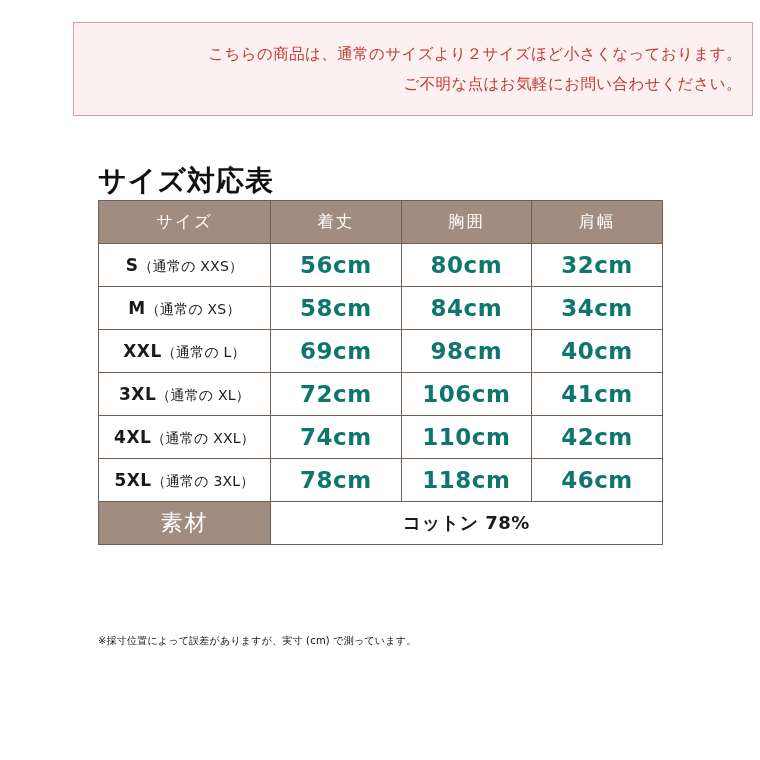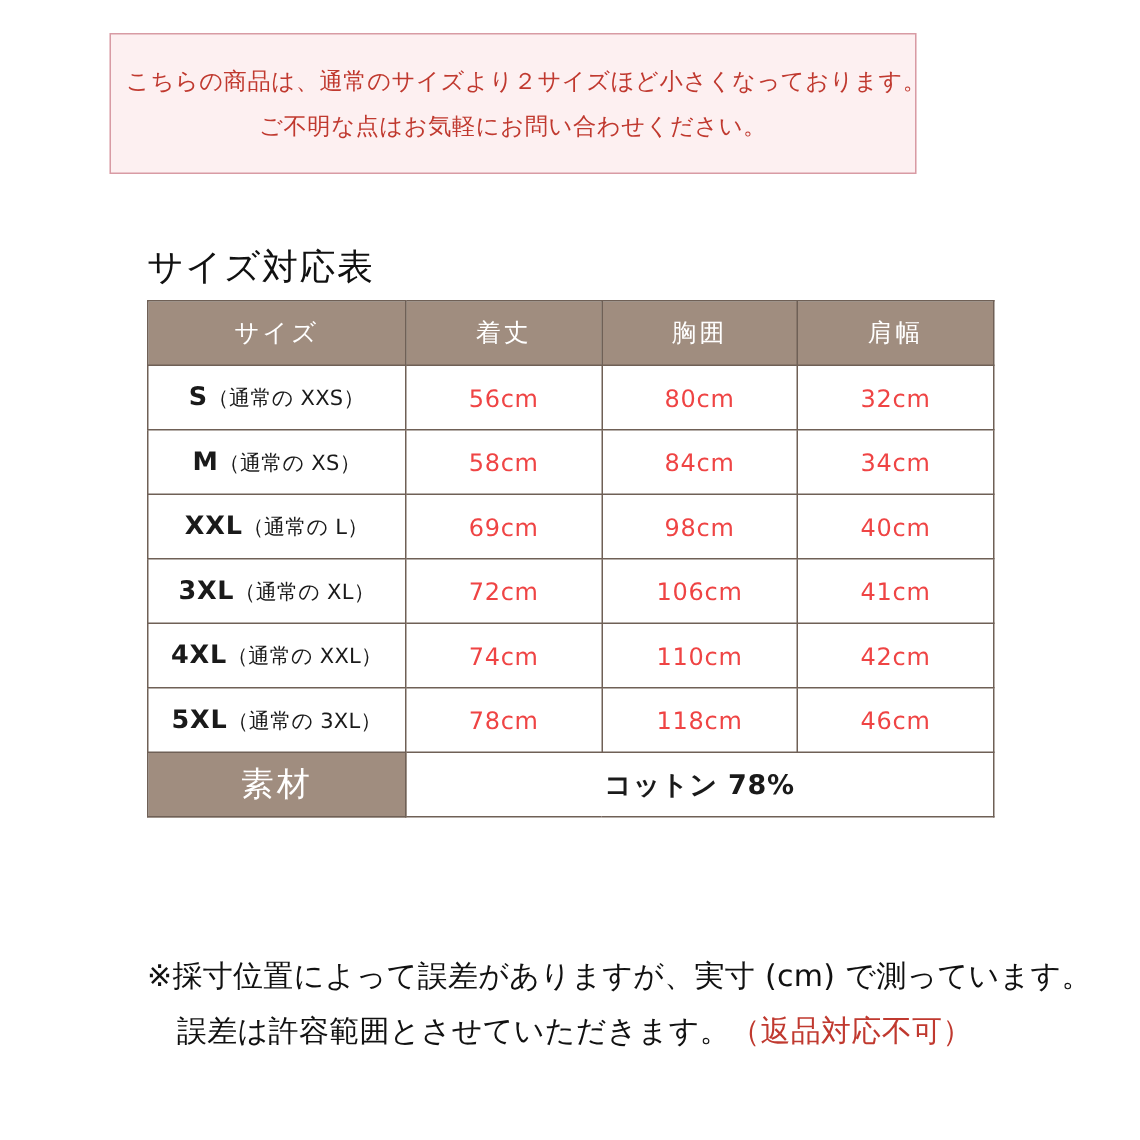--- a/index.html
+++ b/index.html
@@ -19,42 +19,42 @@
     width: 760px;
     height: 760px;
     box-sizing: border-box;
   }
 
   
   .notice {
     position: absolute;
     left: 73px;
     top: 22px;
-    width: 538px;
+    width: 680px;
     box-sizing: border-box;
     background: #fdf0f1;
     border: 1px solid #d89ba4;
     padding: 16px 10px 16px 10px;
-    text-align: center;
+    text-align: right;
   }
   .notice-line {
     color: #c0392f;
     font-size: 15.5px;
     line-height: 1.95;
     letter-spacing: 0.4px;
     white-space: nowrap;
   }
 
   
   .section-title {
     position: absolute;
     left: 98px;
     top: 162px;
-    font-size: 24px;
-    font-weight: normal;
+    font-size: 28px;
+    font-weight: bold;
     letter-spacing: 1px;
     color: #111111;
   }
 
   
   .size-table {
     position: absolute;
     left: 98px;
     top: 200px;
     width: 564px;
@@ -85,24 +85,24 @@
   }
   .cell-size .big {
     font-weight: bold;
     font-size: 17px;
     letter-spacing: 0.5px;
   }
   .cell-size .sub {
     font-size: 14px;
   }
   .cell-val {
-    font-weight: normal;
-    font-size: 16px;
+    font-weight: bold;
+    font-size: 23px;
     letter-spacing: 0.5px;
-    color: #ef4444;
+    color: #0f766e;
   }
   .material-label {
     background: #a08d7f;
     color: #ffffff;
     font-size: 22px;
     letter-spacing: 2px;
   }
   .material-value {
     font-weight: bold;
     font-size: 18px;
@@ -110,21 +110,21 @@
   }
 
   
   .notes {
     position: absolute;
     left: 98px;
     top: 632px;
     width: 600px;
   }
   .note-line {
-    font-size: 20px;
+    font-size: 10px;
     line-height: 1.85;
     color: #111111;
     letter-spacing: 0.2px;
     white-space: nowrap;
   }
   .note-indent {
     padding-left: 20px;
   }
   .em-red {
     color: #c0392f;
@@ -196,16 +196,15 @@
       </tr>
       <tr>
         <td class="material-label">素材</td>
         <td class="material-value" colspan="3">コットン 78%</td>
       </tr>
     </tbody>
   </table>
 
   <div class="notes">
     <div class="note-line">※採寸位置によって誤差がありますが、実寸 (cm) で測っています。</div>
-    <div class="note-line note-indent"><span>誤差は許容範囲とさせていただきます。</span><span class="em-red">（返品対応不可）</span></div>
   </div>
 
 </div>
 
 </body></html>

